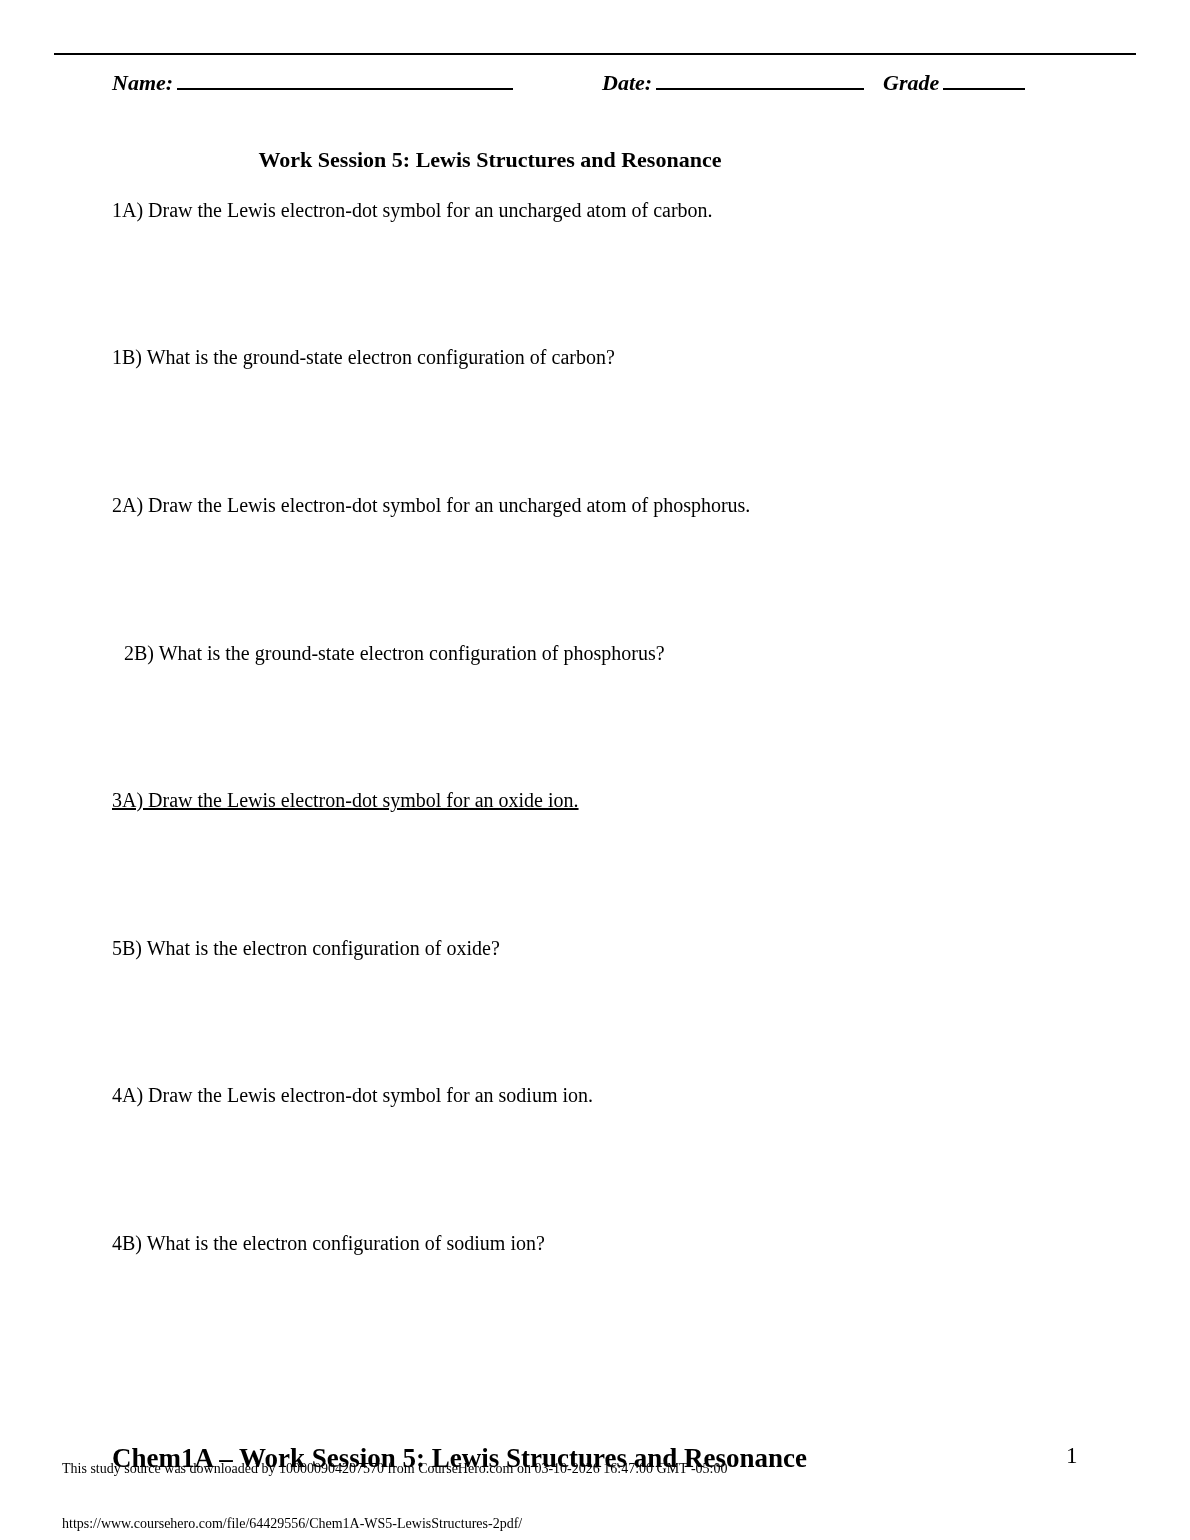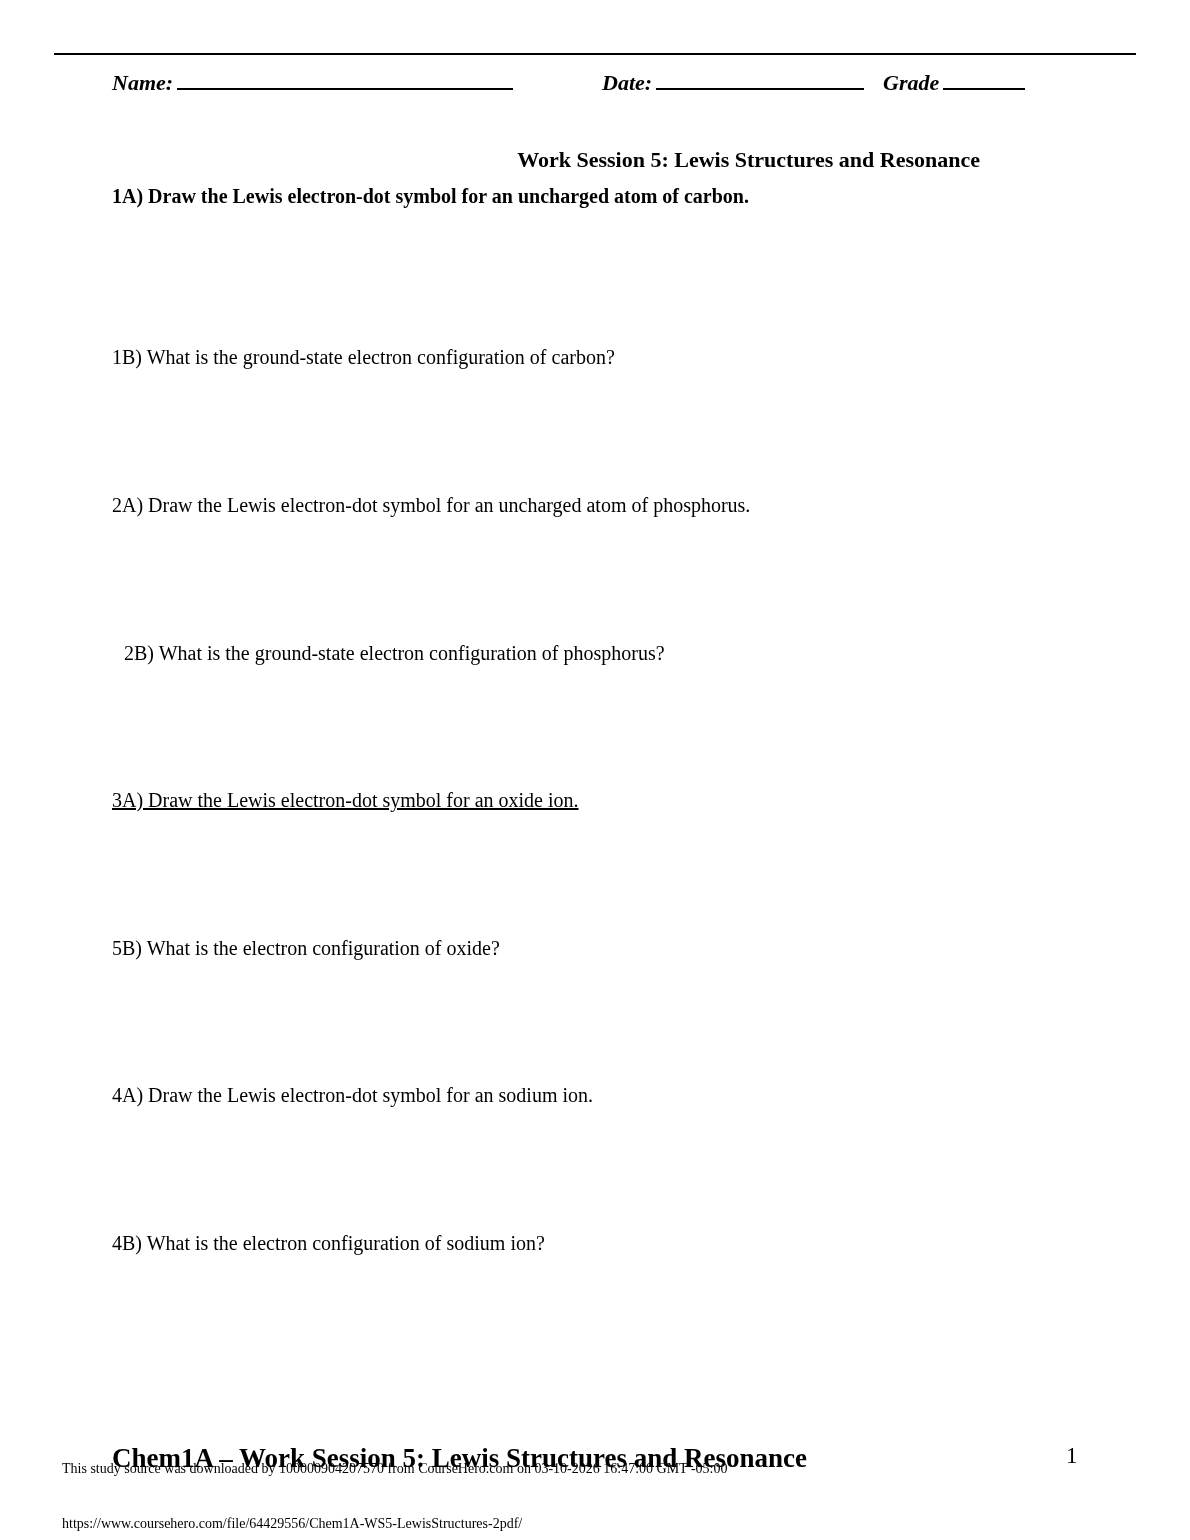--- a/index.html
+++ b/index.html
@@ -2,21 +2,21 @@
 <html><head>
   <meta charset="utf-8">
   <style>
     html, body { margin: 0; padding: 0; background: #ffffff; }
     body { width: 1190px; height: 1540px; position: relative; overflow: hidden;
            font-family: "Liberation Serif", "DejaVu Serif", serif; color: #000; }
     .top-rule { position: absolute; left: 54px; top: 53px; width: 1082px; height: 2px; background: #000; }
     .header-row { position: absolute; top: 70px; left: 112px; font-size: 22px; font-style: italic; font-weight: bold; white-space: nowrap; }
     .header-row span { position: absolute; white-space: nowrap; }
     .blank { display: inline-block; border-bottom: 2px solid #000; height: 18px; vertical-align: baseline; margin-left: 4px; }
-    .title { position: absolute; top: 147px; left: 0; width: 980px; text-align: right; font-weight: bold; font-size: 22px; }
+    .title { position: absolute; top: 147px; left: 0; width: 980px; text-align: center; font-weight: bold; font-size: 22px; }
     .q { position: absolute; left: 112px; font-size: 20px; white-space: nowrap; }
     .footer-title { position: absolute; top: 1443px; left: 112px; font-size: 27px; white-space: nowrap; font-weight: bold; }
     .page-num { position: absolute; top: 1443px; left: 1066px; font-size: 23px; }
     .watermark { position: absolute; top: 1461px; left: 62px; font-size: 14px; white-space: nowrap; }
     .url { position: absolute; top: 1516px; left: 62px; font-size: 14px; white-space: nowrap; }
   </style>
 </head>
 <body>
 
 <div class="top-rule"></div>
@@ -28,21 +28,21 @@
   <span style="left:490px;">
     <span style="position:static;">Date:</span><span class="blank" style="width:208px;position:static;"></span>
   </span>
   <span style="left:771px;text-align:right;">
     <span style="position:static;">Grade</span><span class="blank" style="width:82px;position:static;"></span>
   </span>
 </div>
 
 <div class="title">Work Session 5: Lewis Structures and Resonance</div>
 
-<div class="q" style="top:185px;font-weight:bold;">1A) Draw the Lewis electron-dot symbol for an uncharged atom of carbon.</div>
+<div class="q" style="top:199px;">1A) Draw the Lewis electron-dot symbol for an uncharged atom of carbon.</div>
 <div class="q" style="top:346px;">1B) What is the ground-state electron configuration of carbon?</div>
 <div class="q" style="top:494px;">2A) Draw the Lewis electron-dot symbol for an uncharged atom of phosphorus.</div>
 <div class="q" style="top:642px;margin-left:12px;">2B) What is the ground-state electron configuration of phosphorus?</div>
 <div class="q" style="top:789px;text-decoration:underline;">3A) Draw the Lewis electron-dot symbol for an oxide ion.</div>
 <div class="q" style="top:937px;">5B) What is the electron configuration of oxide?</div>
 <div class="q" style="top:1084px;">4A) Draw the Lewis electron-dot symbol for an sodium ion.</div>
 <div class="q" style="top:1232px;">4B) What is the electron configuration of sodium ion?</div>
 
 <div class="footer-title">Chem1A – Work Session 5: Lewis Structures and Resonance</div>
 <div class="page-num">1</div>

